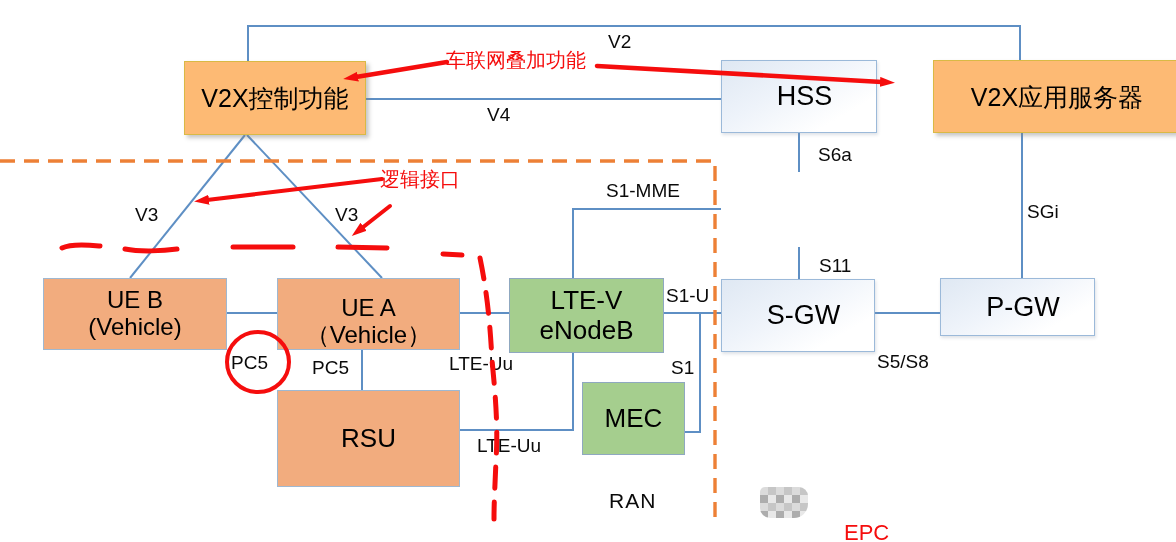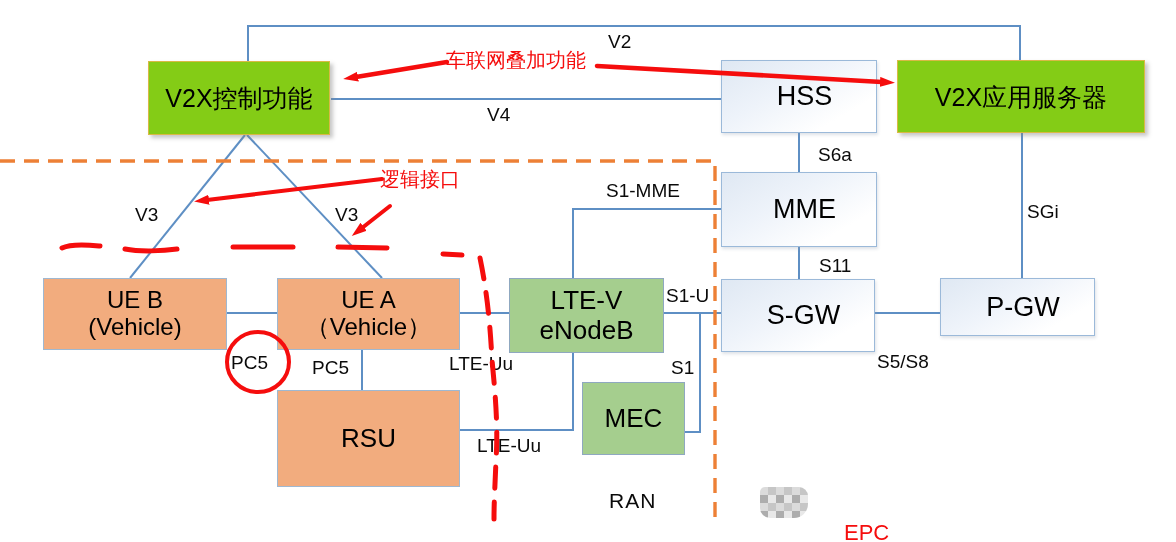--- a/index.html
+++ b/index.html
@@ -9,23 +9,24 @@
   }
   .layer { position:absolute; left:0; top:0; width:1176px; height:542px; pointer-events:none; }
   .layer.lines { z-index:1; }
   .layer.red   { z-index:6; }
   .node {
     position:absolute; display:flex; flex-direction:column; align-items:center;
     justify-content:center; line-height:1.12; color:#000; z-index:2; text-align:center;
     box-sizing:border-box;
   }
   .yellow-node {
-    background:#84cc16; border:1.5px solid #D9B945;
+    background:#fdba74; border:1.5px solid #D9B945;
     box-shadow:3px 3px 4px rgba(130,130,130,0.45);
     font-size:25px;
+    margin-left:36px;
   }
   .white-node {
     background:linear-gradient(150deg,#dfe8f3 0%, #eef3fa 40%, #ffffff 78%);
     border:1.5px solid #9BB9D9; font-size:27px;
     box-shadow:1px 2px 3px rgba(150,160,175,0.3);
     padding-left:11px;
   }
   .orange-node { background:#F2AC7E; border:1.5px solid #9FB8D1; font-size:24px; }
   .green-node  { background:#A5CE8E; border:1.5px solid #8FA8C0; font-size:26px; }
   .lbl {
@@ -71,28 +72,25 @@
 
   <div class="node yellow-node" style="left:148px; top:61px; width:182px; height:74px;">
     <span>V2X控制功能</span>
   </div>
   <div class="node white-node" style="left:721px; top:60px; width:156px; height:73px;">
     <span>HSS</span>
   </div>
   <div class="node yellow-node" style="left:897px; top:60px; width:248px; height:73px;">
     <span>V2X应用服务器</span>
   </div>
-  <div class="node white-node" style="left:721px; top:172px; width:156px; height:75px;">
-    <span>MME</span>
-  </div>
   <div class="node orange-node" style="left:43px; top:278px; width:184px; height:72px;">
     <span>UE B</span>
     <span>(Vehicle)</span>
   </div>
-  <div class="node orange-node" style="left:277px; top:278px; width:183px; height:72px;">
+  <div class="node orange-node" style="left:277px; top:278px; width:183px; height:72px;justify-content:flex-end;">
     <span>UE A</span>
     <span>（Vehicle）</span>
   </div>
   <div class="node white-node" style="left:721px; top:279px; width:154px; height:73px;">
     <span>S-GW</span>
   </div>
   <div class="node green-node" style="left:509px; top:278px; width:155px; height:75px;">
     <span>LTE-V</span>
     <span>eNodeB</span>
   </div>

